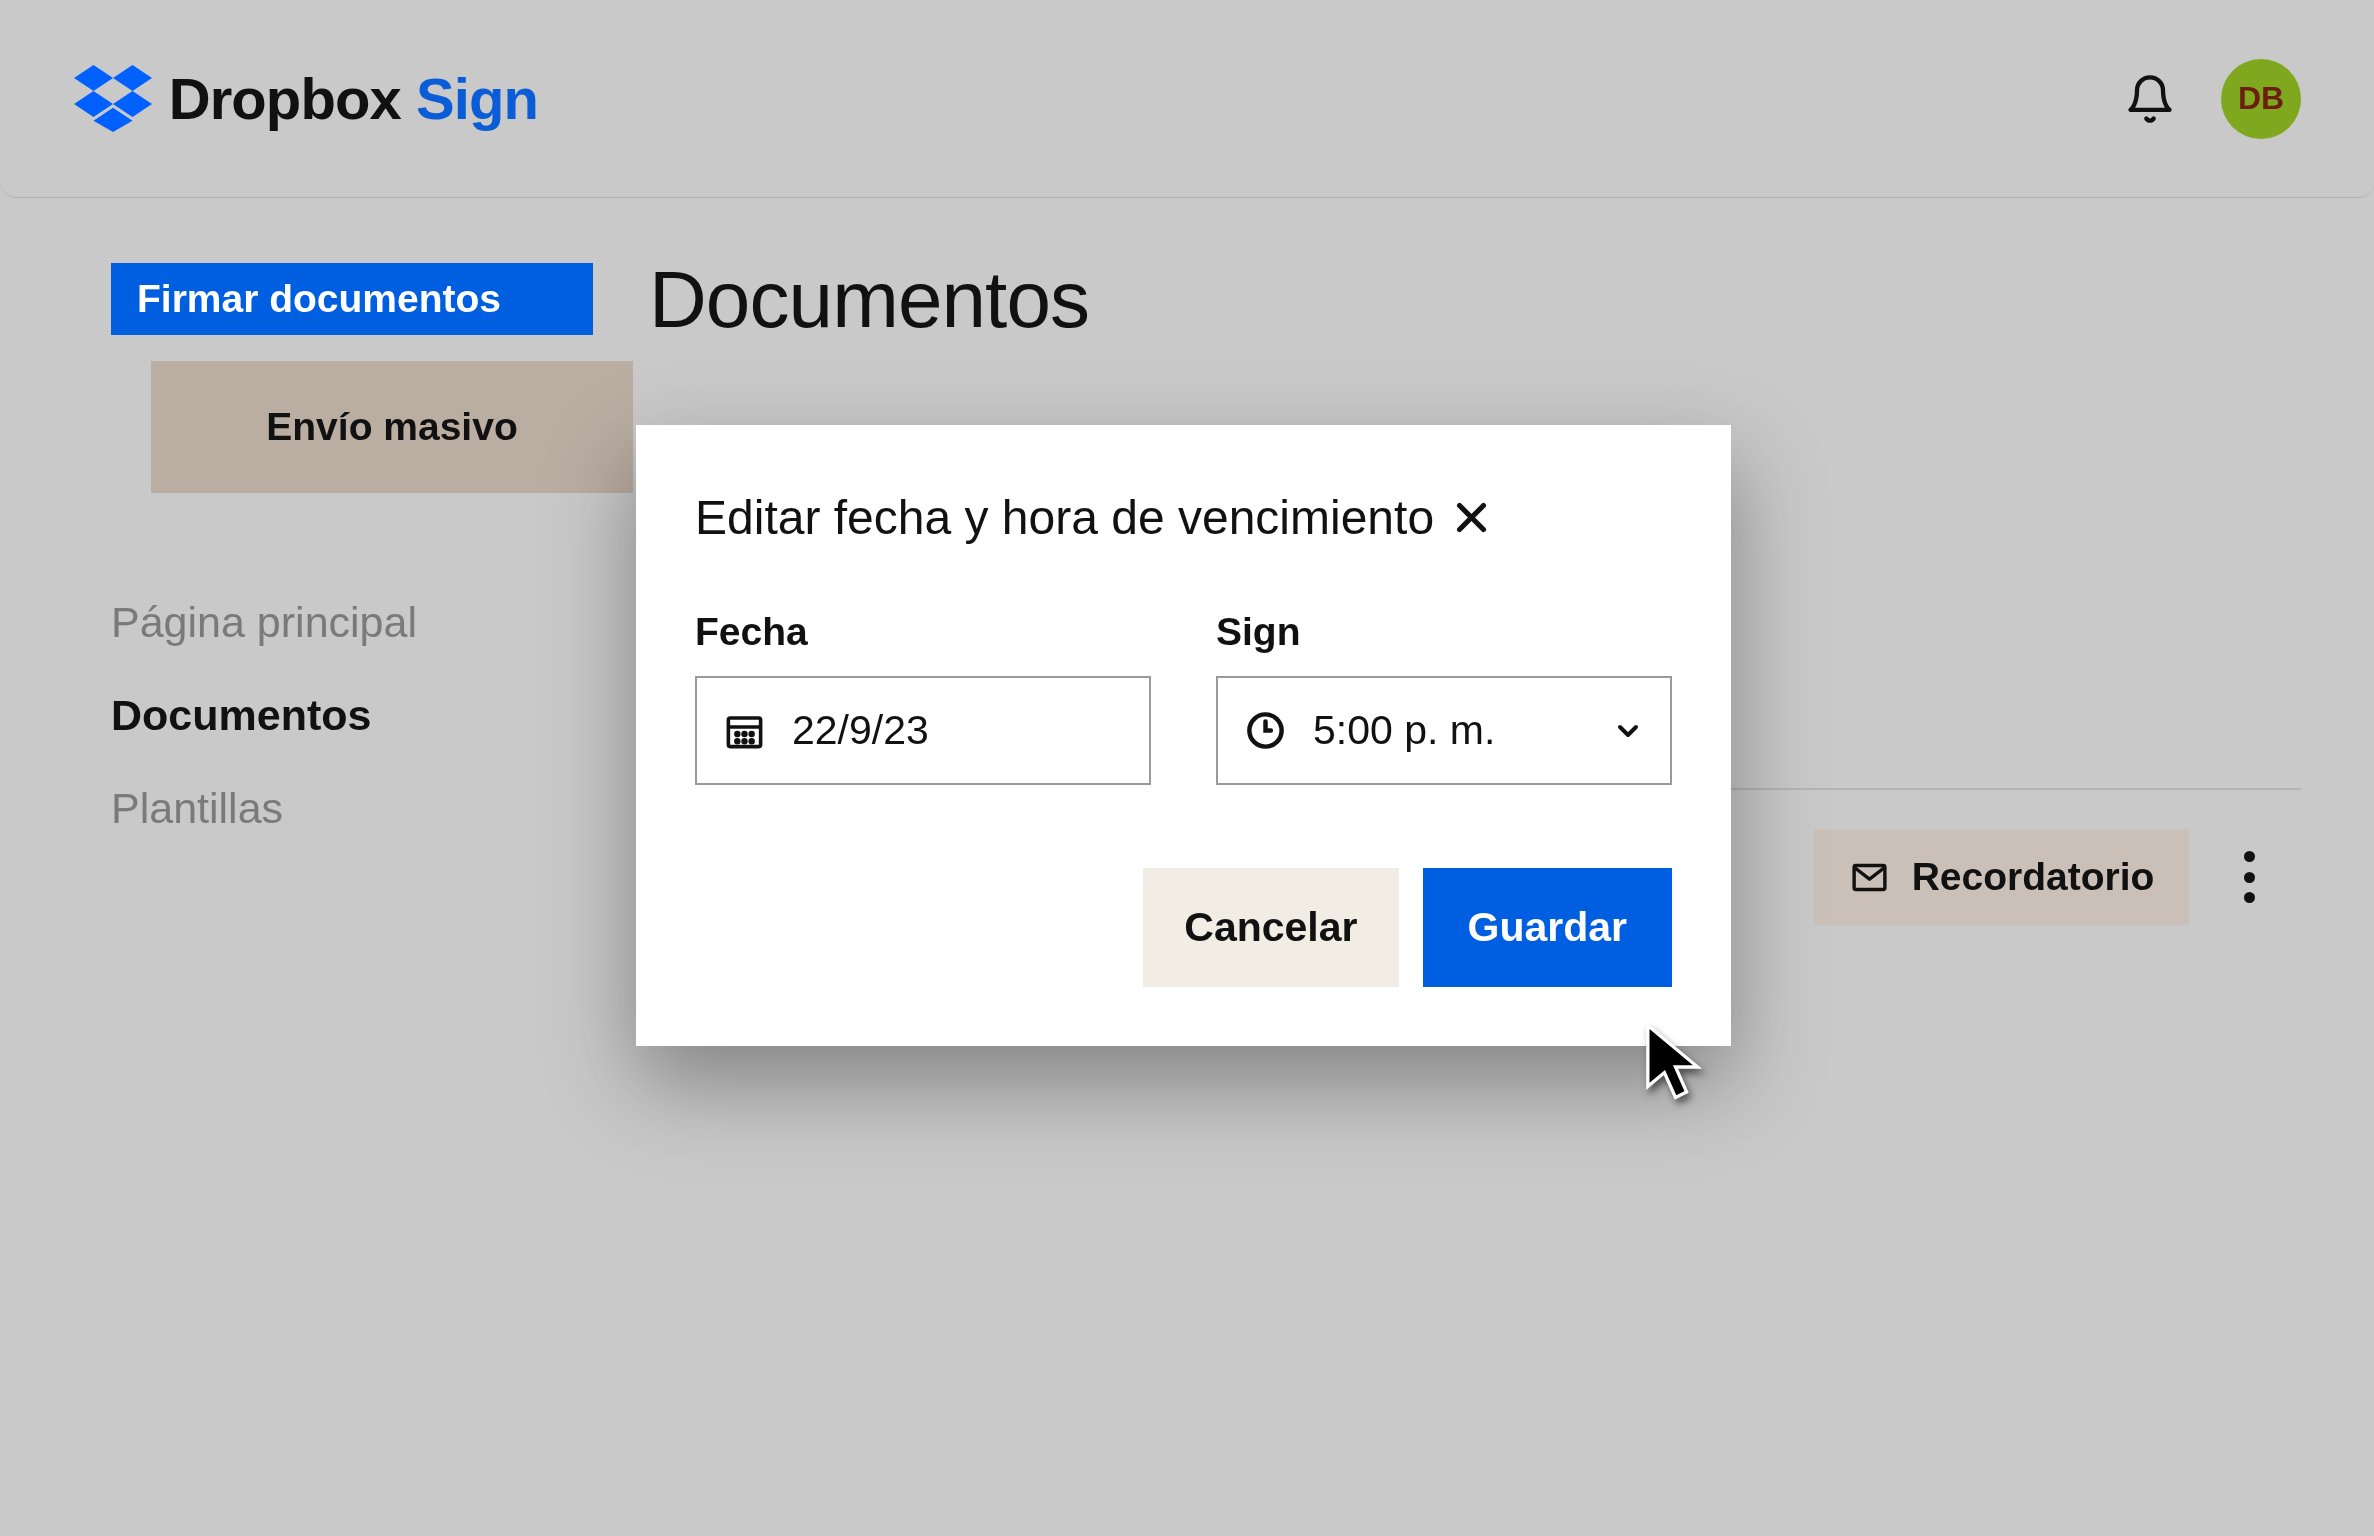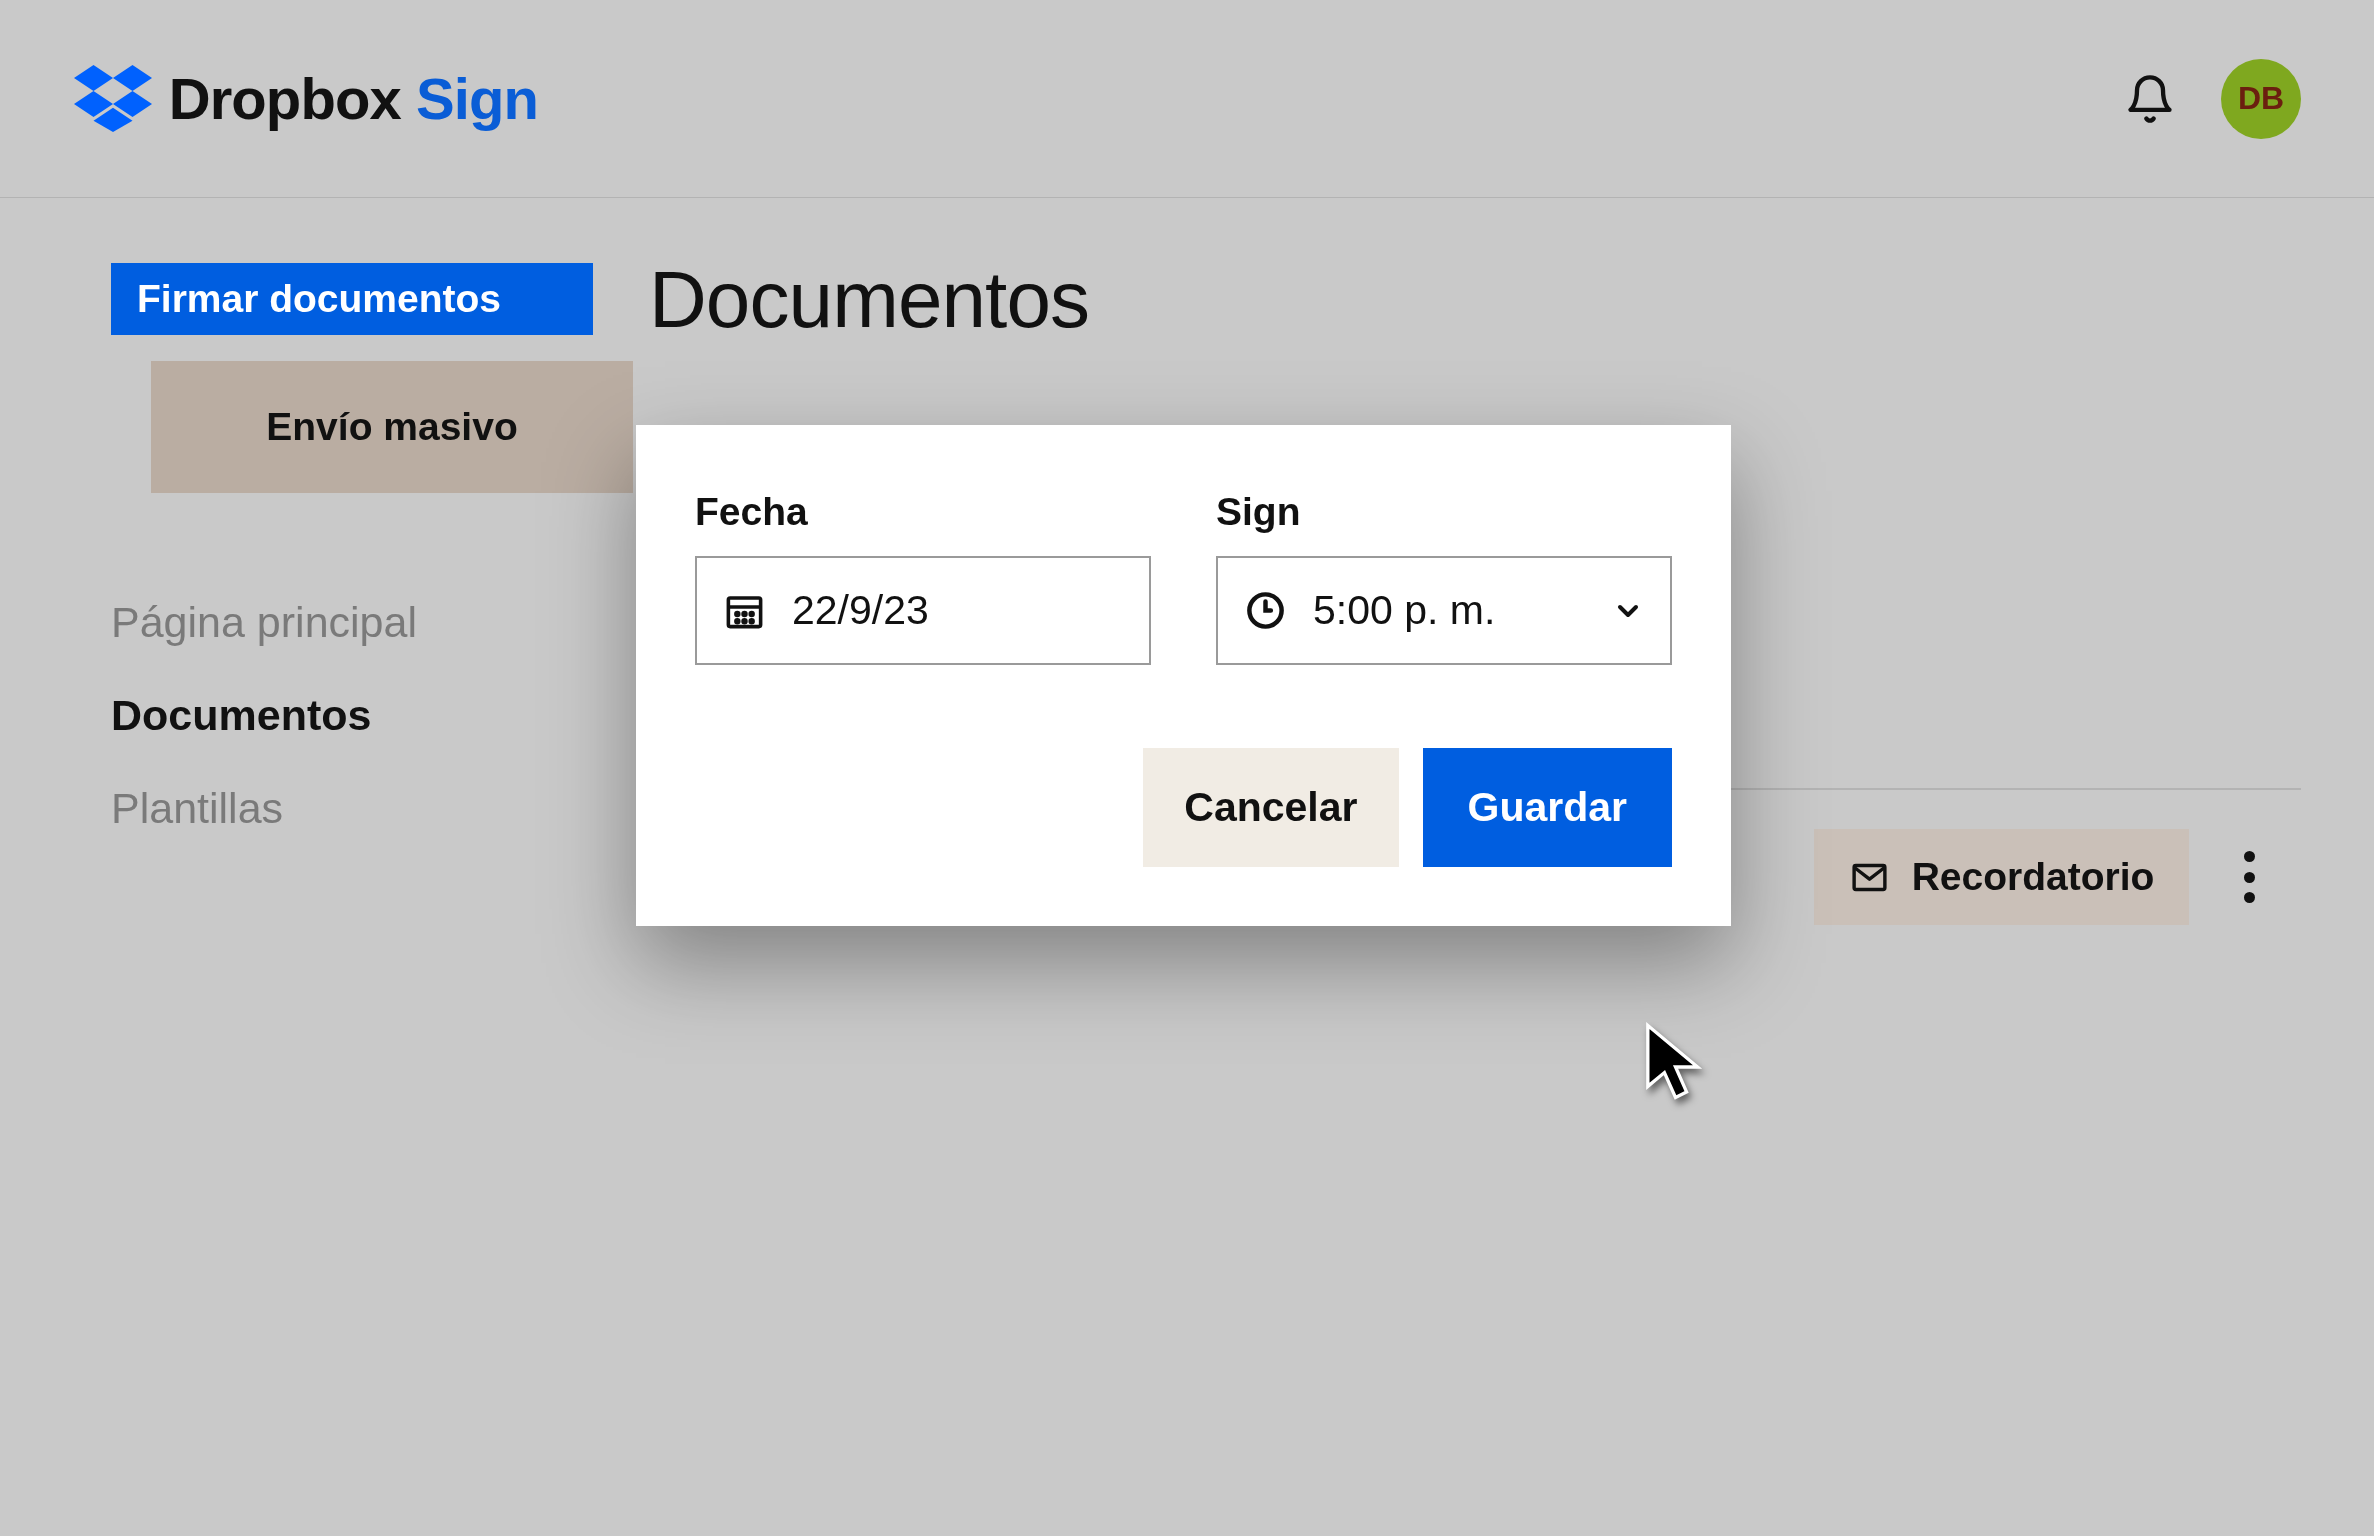--- a/index.html
+++ b/index.html
@@ -14,20 +14,21 @@
   }
 
   
   .header {
     height: 198px;
     border-bottom: 1.9px solid #b3b3b3;
     display: flex;
     align-items: center;
     justify-content: space-between;
     padding: 0 74px 0 74px;
+    border-radius: 17px;
   }
   .brand {
     display: flex;
     align-items: center;
     gap: 16.7px;
   }
   .brand-logo svg { display: block; }
   .brand-name {
     font-size: 58px;
     font-weight: 700;
@@ -289,20 +290,29 @@
           <span></span>
           <span></span>
       </div>
     </div>
   </main>
 </div>
 
 <div class="hr-under-row"></div>
 
 <div class="modal">
+  <div class="modal-header">
+    <div class="modal-title">Editar fecha y hora de vencimiento</div>
+    <span class="close-x">
+      <svg width="41" height="41" viewBox="0 0 24 24" fill="none" stroke="#111" stroke-width="3" stroke-linecap="round">
+        <line x1="5" y1="5" x2="19" y2="19"></line>
+        <line x1="19" y1="5" x2="5" y2="19"></line>
+      </svg>
+    </span>
+  </div>
 
   <div class="fields">
     <div class="field">
       <label class="field-label">Fecha</label>
       <div class="input-box">
         <span>
           <svg width="43" height="43" viewBox="0 0 24 24" fill="none" stroke="#111" stroke-width="2">
             <rect x="3" y="5" width="18" height="16" rx="1"></rect>
             <line x1="3" y1="10" x2="21" y2="10"></line>
             <circle cx="8" cy="14" r="0.8" fill="#111"></circle>

